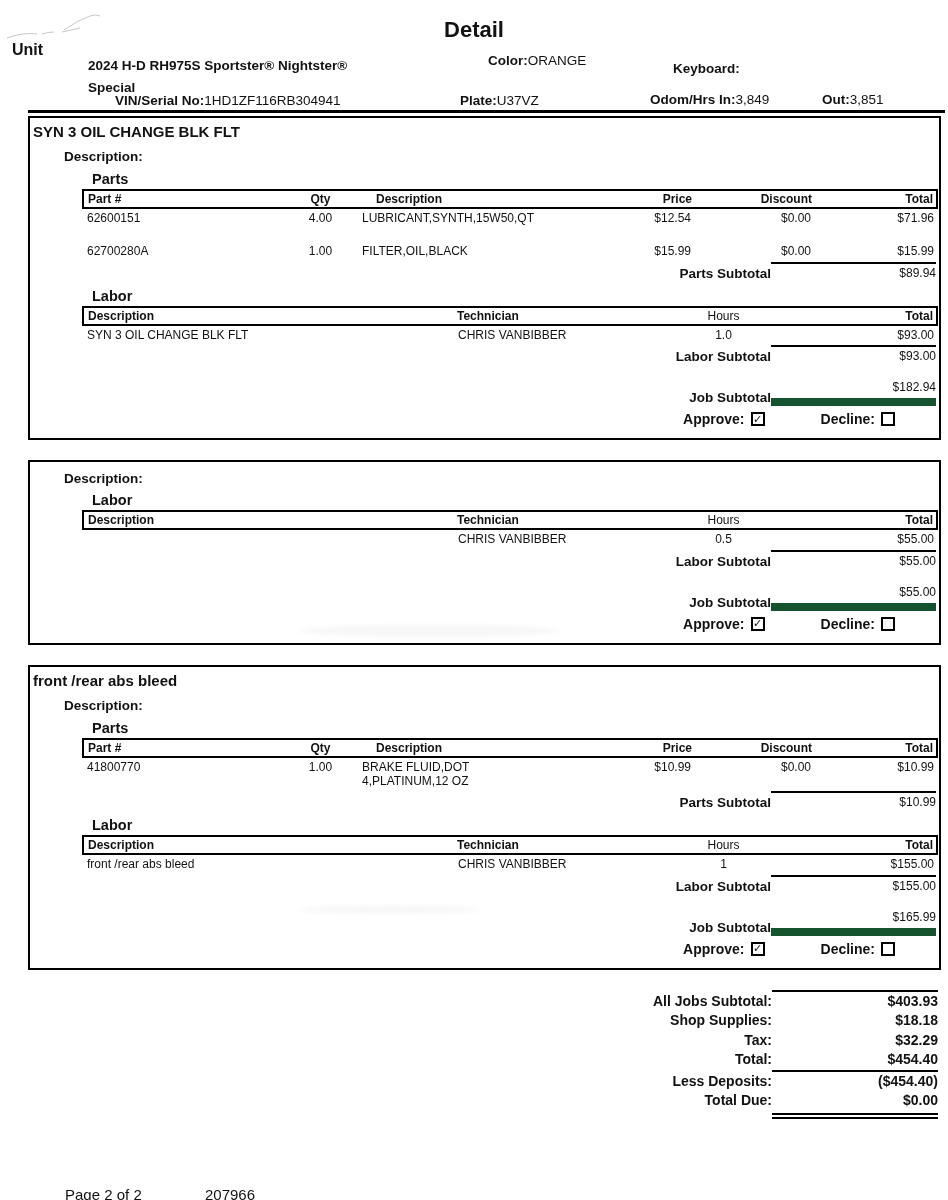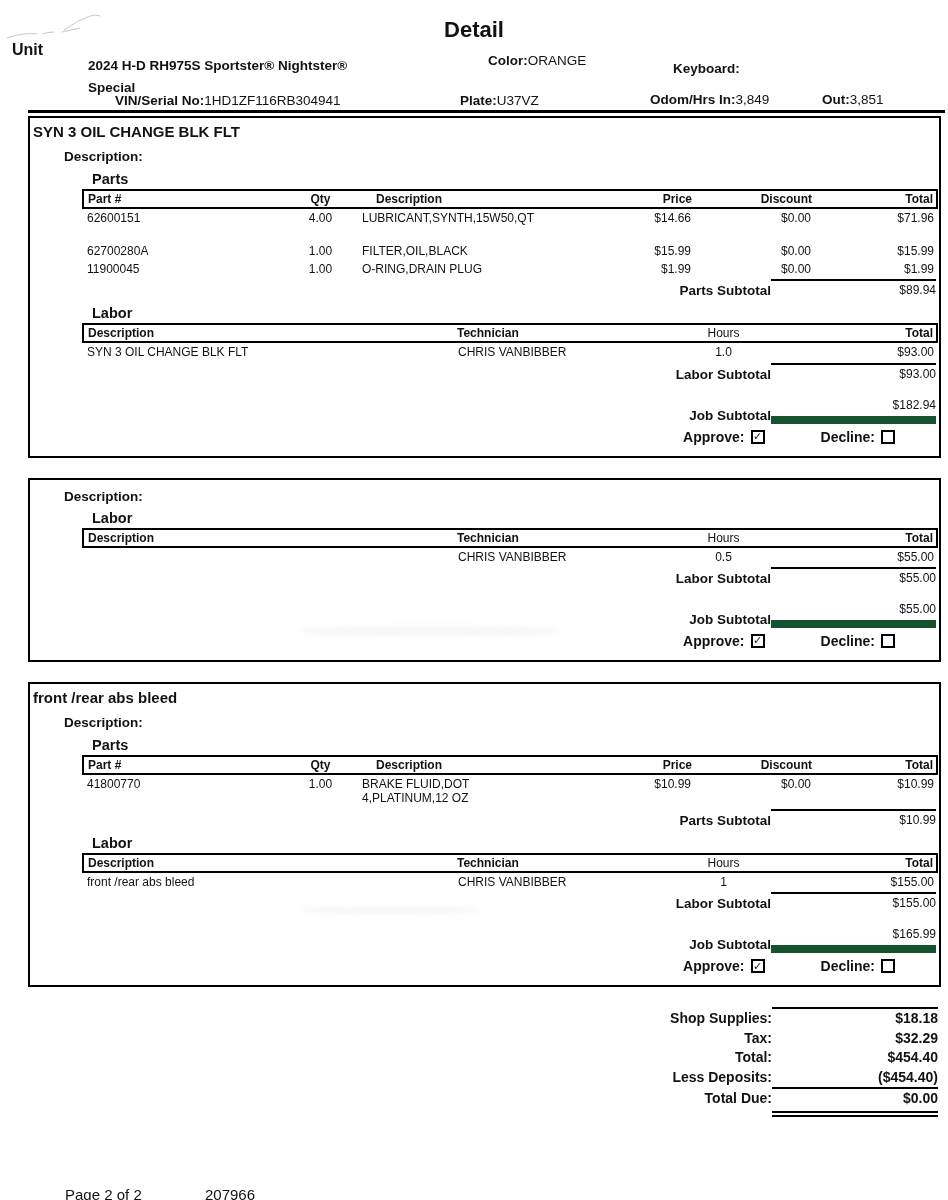--- a/index.html
+++ b/index.html
@@ -137,42 +137,34 @@
             <th class="pt-c4">Price</th>
             <th class="pt-c5">Discount</th>
             <th class="pt-c6">Total</th>
           </tr>
         </thead>
         <tbody>
   <tr>
     <td class="pt-c1">62600151</td>
     <td class="pt-c2">4.00</td>
     <td class="pt-c3"><span class="part-desc">LUBRICANT,SYNTH,15W50,QT</span></td>
-    <td class="pt-c4">$14.66</td>
+    <td class="pt-c4">$12.54</td>
     <td class="pt-c5">$0.00</td>
     <td class="pt-c6">$71.96</td>
   </tr>
 
   <tr>
     <td class="pt-c1">62700280A</td>
     <td class="pt-c2">1.00</td>
     <td class="pt-c3"><span class="part-desc">FILTER,OIL,BLACK</span></td>
     <td class="pt-c4">$15.99</td>
     <td class="pt-c5">$0.00</td>
     <td class="pt-c6">$15.99</td>
   </tr>
 
-  <tr>
-    <td class="pt-c1">11900045</td>
-    <td class="pt-c2">1.00</td>
-    <td class="pt-c3"><span class="part-desc">O-RING,DRAIN PLUG</span></td>
-    <td class="pt-c4">$1.99</td>
-    <td class="pt-c5">$0.00</td>
-    <td class="pt-c6">$1.99</td>
-  </tr>
 </tbody>
       </table>
       <div class="subtotal-row">
         <span class="subtotal-label">Parts Subtotal</span>
         <span class="subtotal-value line-above">$89.94</span>
       </div>
     </div>
 
     <div class="labor-block">
       <div class="sub-heading">Labor</div>
@@ -321,20 +313,24 @@
     </div>
 
     <div class="approve-row">
       <span>Approve:</span>
       <span class="checkbox">✓</span>
       <span class="decline-label">Decline:</span>
       <span class="checkbox"></span>
     </div>
   </section>
 <div class="totals">
+  <div class="tot-row">
+    <span class="tot-label">All Jobs Subtotal:</span>
+    <span class="tot-value">$403.93</span>
+  </div>
 
   <div class="tot-row">
     <span class="tot-label">Shop Supplies:</span>
     <span class="tot-value">$18.18</span>
   </div>
 
   <div class="tot-row">
     <span class="tot-label">Tax:</span>
     <span class="tot-value">$32.29</span>
   </div>

